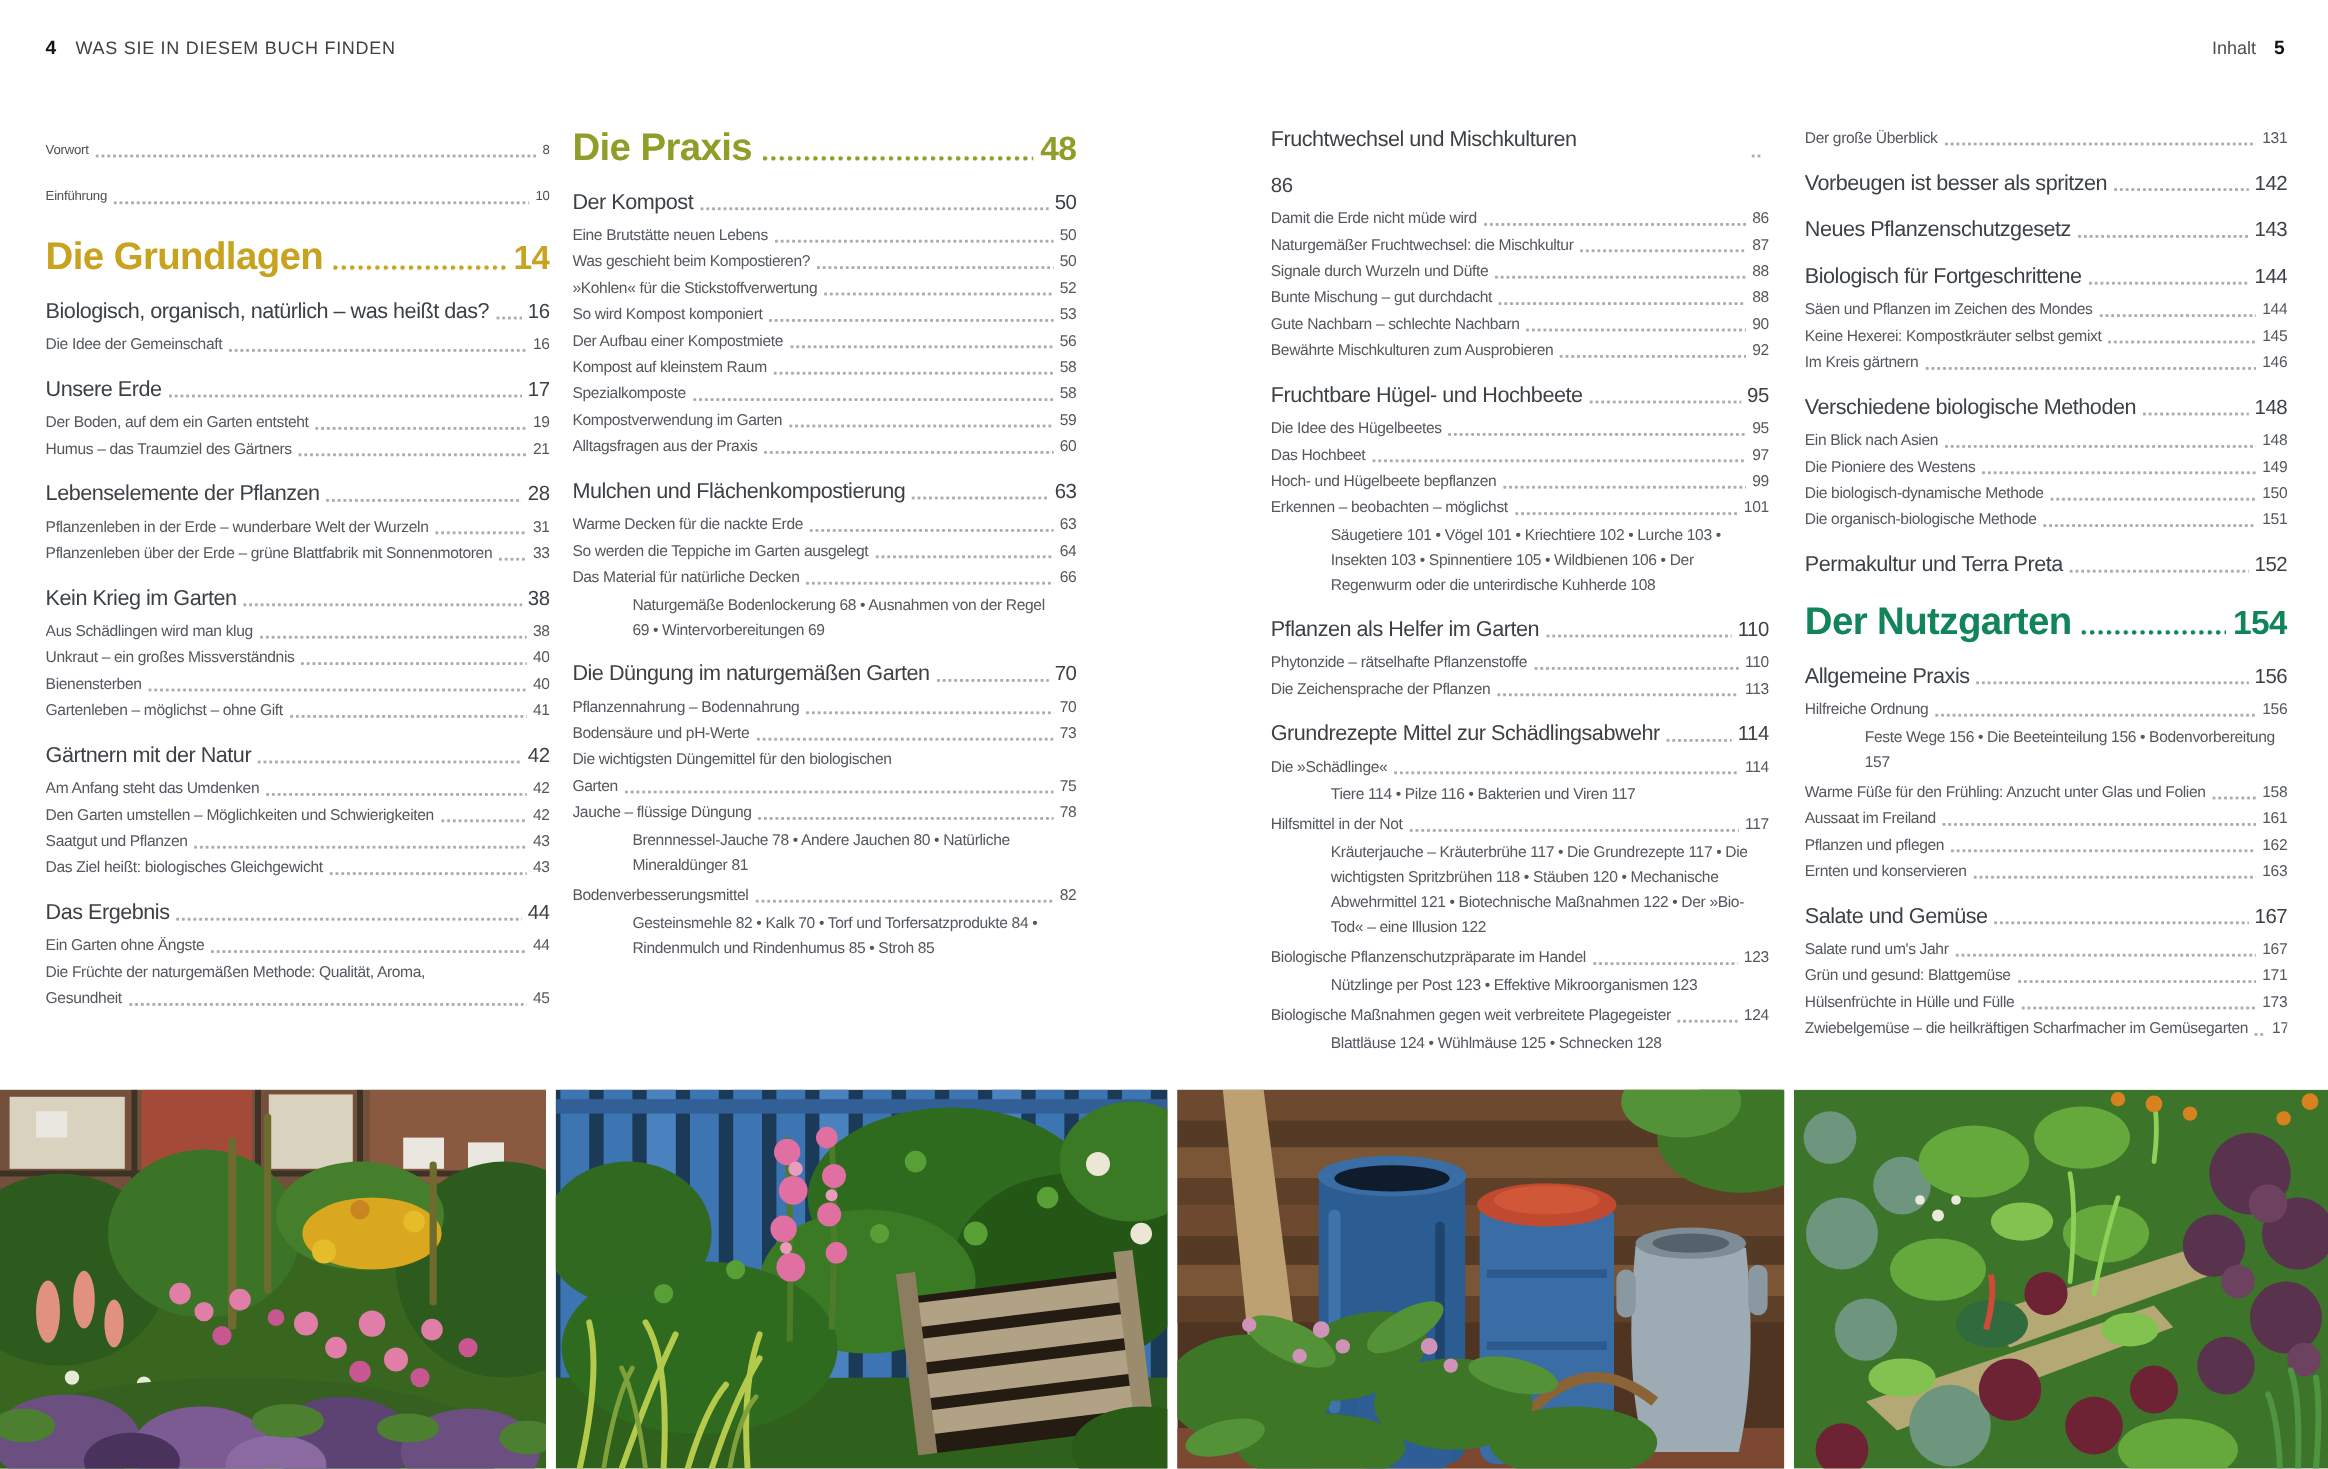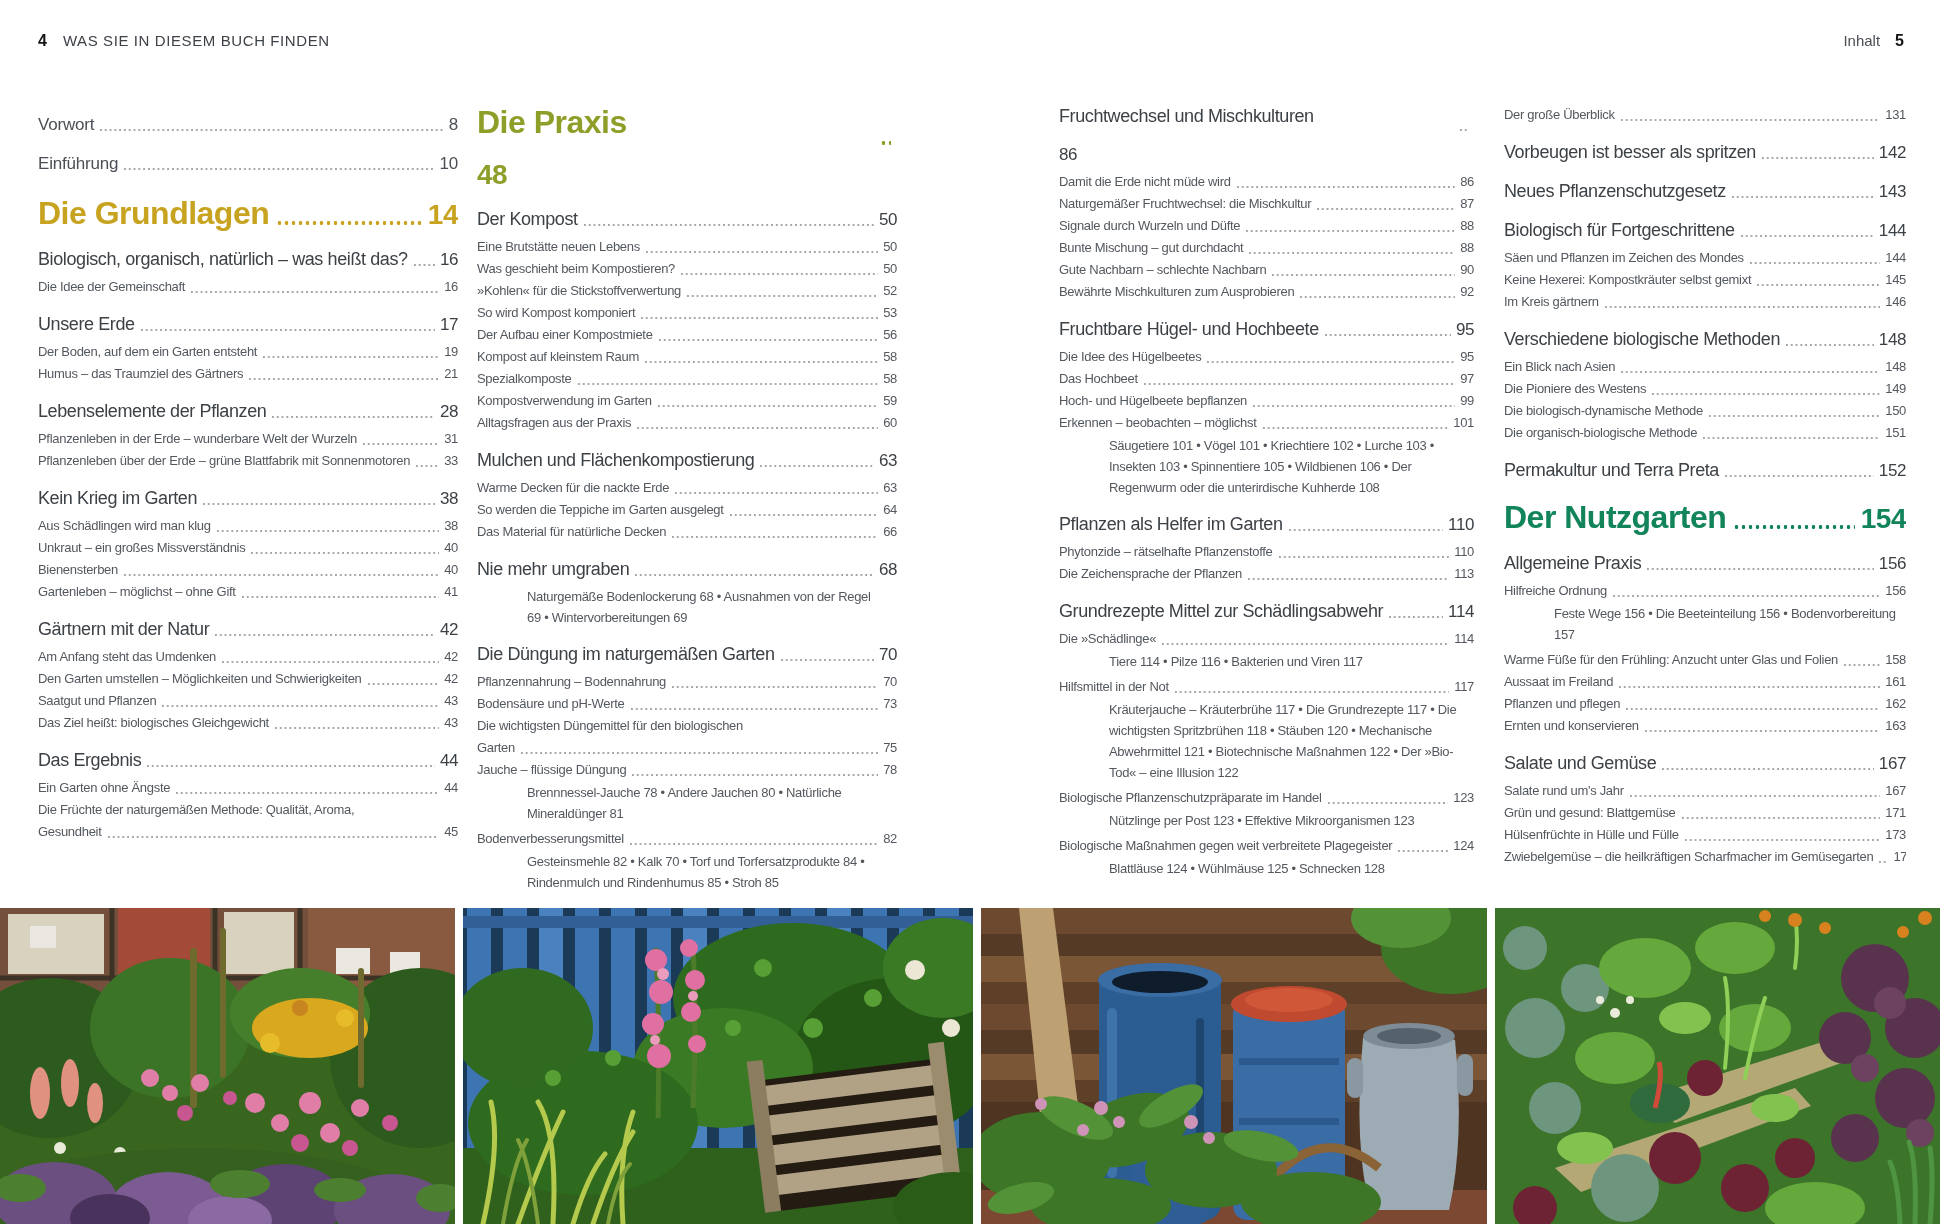--- a/index.html
+++ b/index.html
@@ -22,32 +22,32 @@
   #col3{left:1504px;width:402px;}
 
   .row{display:flex;align-items:baseline;width:100%;}
   .label{white-space:nowrap;}
   .page{white-space:nowrap;}
 
   .leader{flex:1 1 10px;min-width:10px;align-self:flex-end;height:4px;margin:0 5px 4px 5px;
     background-image:radial-gradient(circle at 2px 2px,#a3a8ad 1.05px,transparent 1.45px);
     background-size:4.8px 4px;background-repeat:repeat-x;}
 
-  .front{font-size:17px;color:#4b5056;line-height:22px;margin:0 0 17px 0;letter-spacing:-.2px;align-items:center;}
+  .front{font-size:11px;color:#4b5056;line-height:22px;margin:0 0 17px 0;letter-spacing:-.2px;align-items:center;}
   .sub{font-size:13px;color:#53585e;line-height:22px;letter-spacing:-.3px;}
   .sub .page{font-size:13px;}
   .section{font-size:18px;color:#3c4146;line-height:24px;margin:14px 0 4px 0;letter-spacing:-.4px;}
   .section .page{font-size:17px;}
   .section .leader{margin-bottom:5px;}
   .part{font-size:32px;font-weight:700;line-height:36px;margin:20px 0 12px 0;letter-spacing:-.5px;}
   .part .page{font-size:28px;font-weight:700;}
   .part .leader{height:6px;margin:0 6px 7px 8px;
     background-image:radial-gradient(circle at 2.5px 3px,currentColor 1.7px,transparent 2.1px);
     background-size:7px 6px;}
-  .col > .part:first-child{margin-top:0;flex-direction:column;}
+  .col > .part:first-child{margin-top:0;}
   .col > .section:first-child{margin-top:0;flex-direction:column;}
 
   .runin{font-size:13px;color:#53585e;line-height:21px;letter-spacing:-.3px;
     margin:1px 0 4px 50px;max-width:350px;}
 
   
   .photos{position:absolute;left:0;right:0;top:908px;bottom:0;display:flex;gap:8px;background:#ffffff;}
   .photos figure{margin:0;padding:0;flex:0 0 auto;overflow:hidden;}
   .photos svg{display:block;width:100%;height:100%;}
   .p1{width:455px;} .p2{width:510px;} .p3{width:506px;} .p4{width:445px;}
@@ -261,25 +261,20 @@
       </div>
       <div class="row sub">
         <span class="label">So werden die Teppiche im Garten ausgelegt</span>
         <span class="leader"></span>
         <span class="page">64</span>
       </div>
       <div class="row sub">
         <span class="label">Das Material für natürliche Decken</span>
         <span class="leader"></span>
         <span class="page">66</span>
-      </div>
-      <div class="row section">
-        <span class="label">Nie mehr umgraben</span>
-        <span class="leader"></span>
-        <span class="page">68</span>
       </div>
       <div class="runin">Naturgemäße Bodenlockerung 68 • Ausnahmen von der Regel 69 • Wintervorbereitungen 69</div>
       <div class="row section">
         <span class="label">Die Düngung im naturgemäßen Garten</span>
         <span class="leader"></span>
         <span class="page">70</span>
       </div>
       <div class="row sub">
         <span class="label">Pflanzennahrung – Bodennahrung</span>
         <span class="leader"></span>

